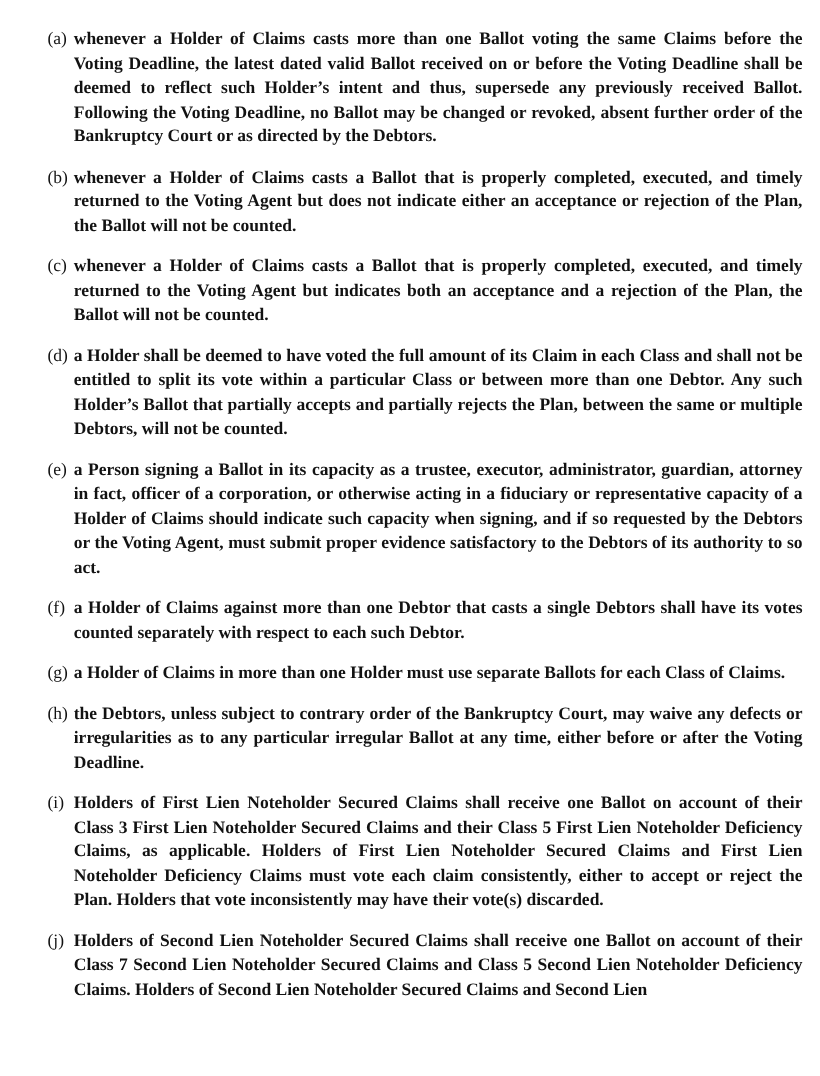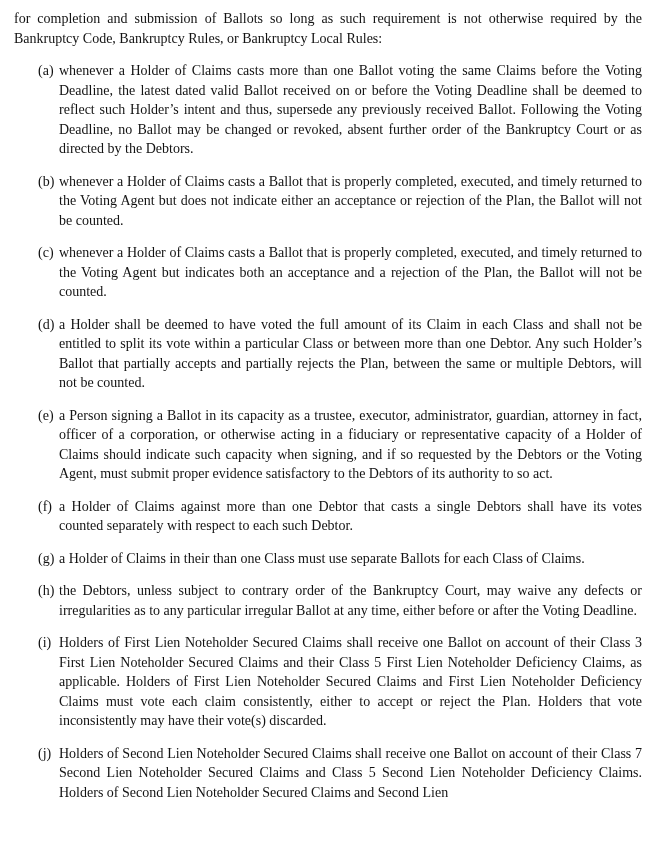--- a/index.html
+++ b/index.html
@@ -30,27 +30,27 @@
     margin: 13px 0 0 24px;
   }
   .item-label {
     flex: 0 0 21px;
     white-space: nowrap;
   }
   .item-text {
     flex: 1;
     text-align: justify;
     text-align-last: left;
+    font-weight: bold;
   }
 </style>
 </head>
 <body>
 
 <div class="page">
-  <p class="intro">for completion and submission of Ballots so long as such requirement is not otherwise required by the Bankruptcy Code, Bankruptcy Rules, or Bankruptcy Local Rules:</p>
 
   <div class="list-item">
     <span class="item-label">(a)</span>
     <span class="item-text">whenever a Holder of Claims casts more than one Ballot voting the same Claims before the Voting Deadline, the latest dated valid Ballot received on or before the Voting Deadline shall be deemed to reflect such Holder’s intent and thus, supersede any previously received Ballot.  Following the Voting Deadline, no Ballot may be changed or revoked, absent further order of the Bankruptcy Court or as directed by the Debtors.</span>
   </div>
   <div class="list-item">
     <span class="item-label">(b)</span>
     <span class="item-text">whenever a Holder of Claims casts a Ballot that is properly completed, executed, and timely returned to the Voting Agent but does not indicate either an acceptance or rejection of the Plan, the Ballot will not be counted.</span>
   </div>
   <div class="list-item">
@@ -64,21 +64,21 @@
   <div class="list-item">
     <span class="item-label">(e)</span>
     <span class="item-text">a Person signing a Ballot in its capacity as a trustee, executor, administrator, guardian, attorney in fact, officer of a corporation, or otherwise acting in a fiduciary or representative capacity of a Holder of Claims should indicate such capacity when signing, and if so requested by the Debtors or the Voting Agent, must submit proper evidence satisfactory to the Debtors of its authority to so act.</span>
   </div>
   <div class="list-item">
     <span class="item-label">(f)</span>
     <span class="item-text">a Holder of Claims against more than one Debtor that casts a single Debtors shall have its votes counted separately with respect to each such Debtor.</span>
   </div>
   <div class="list-item">
     <span class="item-label">(g)</span>
-    <span class="item-text">a Holder of Claims in their than one Class must use separate Ballots for each Class of Claims.</span>
+    <span class="item-text">a Holder of Claims in more than one Holder must use separate Ballots for each Class of Claims.</span>
   </div>
   <div class="list-item">
     <span class="item-label">(h)</span>
     <span class="item-text">the Debtors, unless subject to contrary order of the Bankruptcy Court, may waive any defects or irregularities as to any particular irregular Ballot at any time, either before or after the Voting Deadline.</span>
   </div>
   <div class="list-item">
     <span class="item-label">(i)</span>
     <span class="item-text">Holders of First Lien Noteholder Secured Claims shall receive one Ballot on account of their Class 3 First Lien Noteholder Secured Claims and their Class 5 First Lien Noteholder Deficiency Claims, as applicable.  Holders of First Lien Noteholder Secured Claims and First Lien Noteholder Deficiency Claims must vote each claim consistently, either to accept or reject the Plan.  Holders that vote inconsistently may have their vote(s) discarded.</span>
   </div>
   <div class="list-item">

